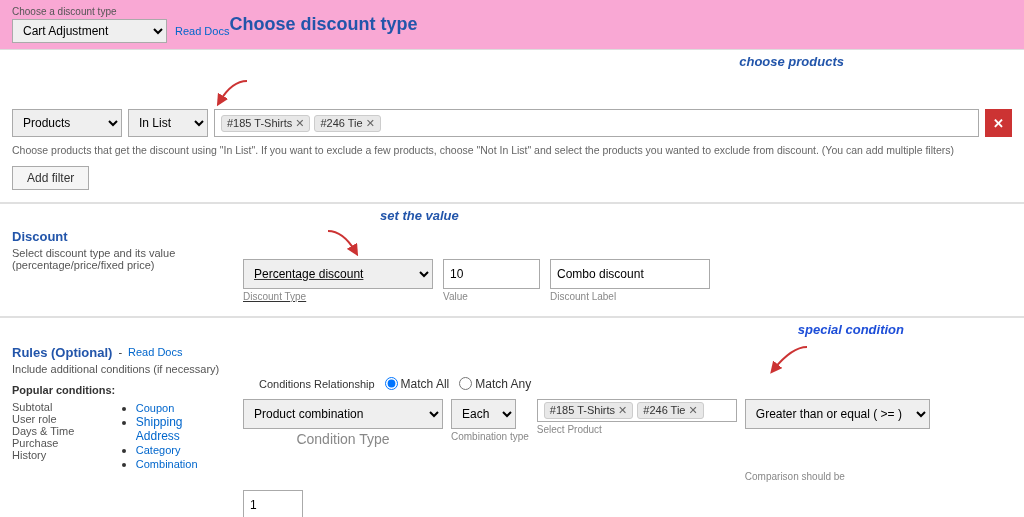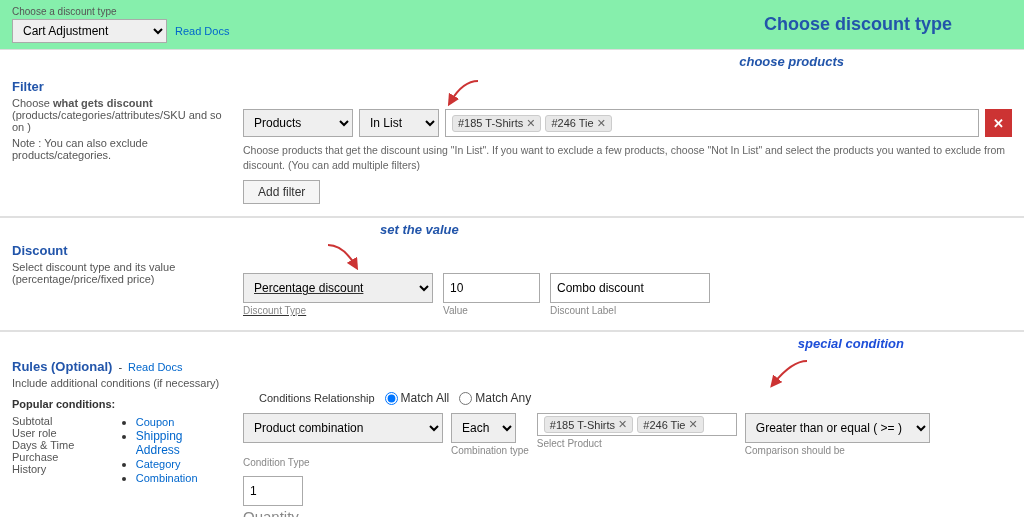--- a/index.html
+++ b/index.html
@@ -1,44 +1,38 @@
 <!DOCTYPE html>
 <html><head>
   <meta charset="utf-8">
   <style>
     * { box-sizing: border-box; margin: 0; padding: 0; }
     body { font-family: Arial, sans-serif; font-size: 12px; color: #333; background: #fff; width: 1024px; }
   </style>
 </head>
 <body>
 
-<div style="padding: 6px 12px 6px; border-bottom: 1px solid #ddd; background:#86efac; display:flex; align-items:center; justify-content:space-between;">
+<div style="padding: 6px 12px 6px; border-bottom: 1px solid #ddd; background:#f9a8d4; display:flex; align-items:center; justify-content:flex-start;">
   <div>
     <div style="font-size:10px; color:#555; margin-bottom:2px;">Choose a discount type</div>
     <div style="display:flex; align-items:center; gap:8px;">
       <select style="border:1px solid #aaa; padding:3px 6px; font-size:12px; width:155px;">
         <option>Cart Adjustment</option>
       </select>
       <a href="#" style="color:#0066cc; font-size:11px; text-decoration:none;">Read Docs</a>
     </div>
   </div>
   <div style="font-size:18px; font-weight:bold; color:#2255aa; margin-right:60px;">Choose discount type</div>
 </div>
 
 <div style="display:flex; justify-content:flex-end; padding: 4px 180px 0 0;">
   <span style="color:#2255aa; font-size:13px; font-weight:bold; font-style:italic;">choose products</span>
 </div>
 
 <div style="display:flex; border-bottom: 2px solid #e0e0e0; padding: 10px 12px 12px; gap:16px; background:#fff;">
-  <div style="width:215px; flex-shrink:0;">
-    <h3 style="font-size:13px; color:#2255aa; font-weight:bold; margin-bottom:3px;">Filter</h3>
-    <p style="font-size:11px; color:#555;">Choose <strong>what gets discount</strong></p>
-    <p style="font-size:11px; color:#555;">(products/categories/attributes/SKU and so on )</p>
-    <p style="font-size:11px; color:#555; margin-top:4px;">Note : You can also exclude products/categories.</p>
-  </div>
   <div style="flex:1;">
     
     <div style="display:flex; justify-content:flex-start; padding-left:200px; margin-bottom:2px;">
       <svg width="40" height="28" viewBox="0 0 40 28">
         <defs>
             <marker id="ah1" markerWidth="6" markerHeight="6" refX="3" refY="3" orient="auto">
               <path d="M0,0 L6,3 L0,6 Z" fill="#cc3333"></path>
             </marker>
           </defs>
         <path d="M35,2 Q20,2 8,22" stroke="#cc3333" stroke-width="2" fill="none" marker-end="url(#ah1)"></path>
@@ -156,36 +150,36 @@
         <input type="radio" name="cond_rel" style="">
         <span>Match Any</span>
       </label>
     </div>
 
     <div style="display:flex; align-items:flex-start; gap:8px; flex-wrap:wrap;">
       <div style="display:flex; flex-direction:column;">
         <select style="border:1px solid #aaa; padding:3px 6px; font-size:12px; height:30px; width:200px;">
           <option>Product combination</option>
         </select>
-        <span style="font-size:10px; color:#888; margin-top:14px;">Condition Type</span>
+        <span style="font-size:14px; color:#888; margin-top:2px;text-align:center;">Condition Type</span>
       </div>
       <div style="display:flex; flex-direction:column;">
         <select style="border:1px solid #aaa; padding:3px 6px; font-size:12px; height:30px; width:65px;">
           <option>Each</option>
         </select>
         <span style="font-size:10px; color:#888; margin-top:2px;">Combination type</span>
       </div>
       <div style="display:flex; flex-direction:column;">
         <div style="border:1px solid #aaa; padding:2px 6px; min-width:200px; height:30px; background:#fff; display:flex; align-items:center; gap:4px; flex:1;">
           <span style="background:#e8e8e8; border:1px solid #ccc; border-radius:3px; padding:1px 5px; font-size:11px; display:flex; align-items:center; gap:3px;">#185 T-Shirts <span style="cursor:pointer; color:#666;">✕</span></span>
           <span style="background:#e8e8e8; border:1px solid #ccc; border-radius:3px; padding:1px 5px; font-size:11px; display:flex; align-items:center; gap:3px;">#246 Tie <span style="cursor:pointer; color:#666;">✕</span></span>
         </div>
         <span style="font-size:10px; color:#888; margin-top:2px;">Select Product</span>
       </div>
-      <div style="display:flex; flex-direction:column;">
+      <div style="display:flex; flex-direction:column;gap:40px;">
         <select style="border:1px solid #aaa; padding:3px 6px; font-size:12px; height:30px; width:185px;">
           <option>Greater than or equal ( &gt;= )</option>
         </select>
         <span style="font-size:10px; color:#888; margin-top:2px;">Comparison should be</span>
       </div>
     </div>
 
     <div style="margin-top:8px; display:flex; flex-direction:column; width:65px;">
       <input type="text" value="1" style="border: 1px solid rgb(170, 170, 170); padding: 3px 6px; font-size: 12px; height: 30px; width: 60px;">
       <span style="font-size:15px; color:#888; margin-top:2px;">Quantity</span>

